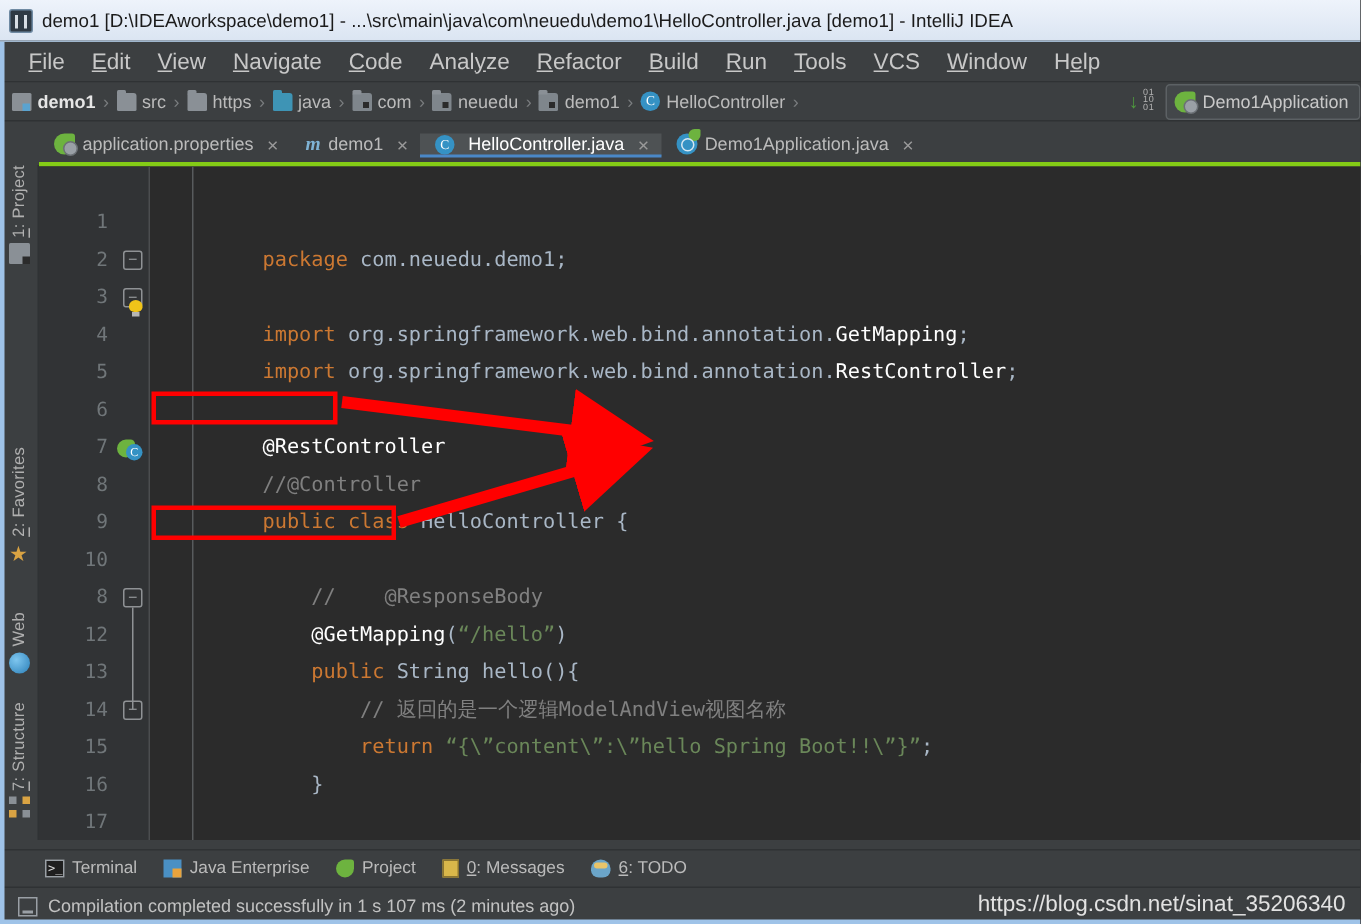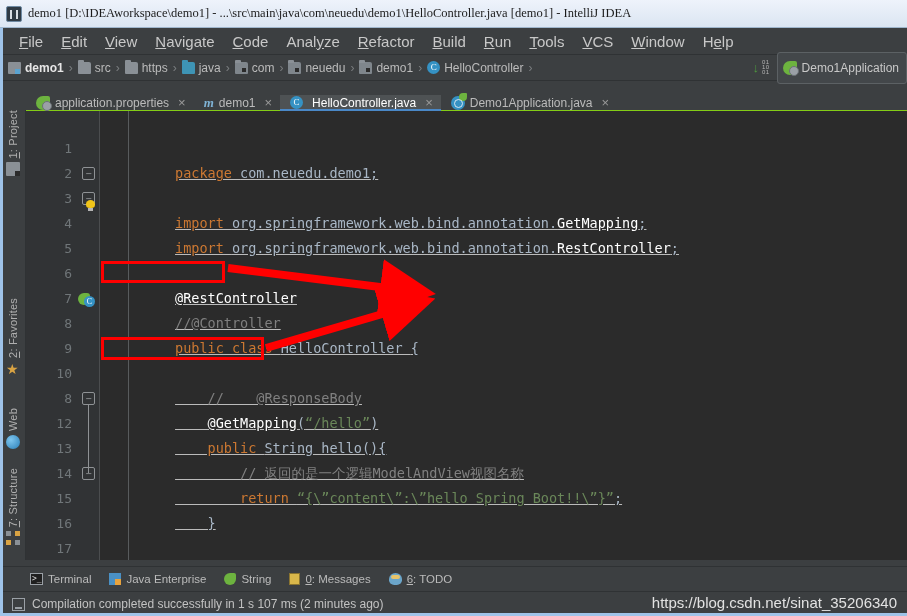--- a/index.html
+++ b/index.html
@@ -20,21 +20,21 @@
   .tb-icon {
     width: 16px; height: 16px; margin-right: 6px; flex: none;
     background: #2f3a44; border: 1px solid #6f8aa3; border-radius: 2px;
     position: relative;
   }
   .tb-icon::before, .tb-icon::after {
     content: ""; position: absolute; background: #d8dee4;
   }
   .tb-icon::before { left: 3px; top: 3px; width: 2px; height: 9px; }
   .tb-icon::after { left: 9px; top: 3px; width: 2px; height: 9px; }
-  .tb-title { white-space: nowrap; font-family: Liberation Serif, serif; }
+  .tb-title { white-space: nowrap; }
 
   
   .menubar {
     height: 27px; background: #3c3f41; border-bottom: 1px solid #2f3234;
     display: flex; align-items: center; padding-left: 10px; gap: 0px;
   }
   .menu-item {
     font-size: 15px; color: #c8c8c8; padding: 2px 9px; white-space: nowrap;
   }
   .menu-item .mn { text-decoration: underline; }
@@ -67,21 +67,21 @@
   .ic-class {
     width: 13px; height: 13px; border-radius: 50%; background: #3592c4;
     color: #ffffff; font-size: 9px; line-height: 13px; text-align: center;
     font-family: "Liberation Serif", serif; margin-right: 4px; flex: none;
   }
   .nav-right { margin-left: auto; display: flex; align-items: center; padding-right: 0px; }
   .ic-download { color: #4e9a3e; font-size: 13px; margin-right: 3px; }
   .binary { font-size: 6px; line-height: 5px; color: #b4b4b4; margin-right: 7px; letter-spacing: .5px;}
   .runconfig {
     display: flex; align-items: center; gap: 5px; border: 1px solid #5c6164;
-    border-radius: 3px; padding: 1px 7px 1px 5px; height: 32px; font-size: 12px;
+    border-radius: 3px; padding: 1px 7px 1px 5px; height: 24px; font-size: 12px;
     color: #c8c8c8; background: #43474a;
   }
   .ic-spring {
     width: 14px; height: 14px; flex: none; border-radius: 50% 2px 50% 50%;
     background: #6db33f; position: relative;
   }
   .ic-spring::after {
     content: ""; position: absolute; right: -2px; bottom: -1px; width: 8px; height: 8px;
     border-radius: 50%; background: #9aa0a6; border: 1px solid #6b7075;
   }
@@ -106,22 +106,22 @@
   .ico-struct { width: 14px; height: 14px; position: relative; }
   .ico-struct i { position: absolute; width: 5px; height: 5px; background: #d9a343; }
   .ico-struct i:nth-child(1){ left:0; top:0; background:#8a9096;}
   .ico-struct i:nth-child(2){ right:0; top:0;}
   .ico-struct i:nth-child(3){ left:0; bottom:0;}
   .ico-struct i:nth-child(4){ right:0; bottom:0; background:#8a9096;}
 
   
   .tabbar {
     position: absolute; left: 26px; top: 84px; right: 0; height: 27px;
-    background: #3c3f41; display: flex; align-items: flex-end;
-    border-bottom: 1px solid #84cc16;
+    background: #3c3f41; display: flex; align-items: center;
+    border-bottom: 3px solid #84cc16;
   }
   .tab {
     display: flex; align-items: center; gap: 5px; padding: 0 8px 0 10px;
     font-size: 12px; color: #bbbbbb; white-space: nowrap; position: relative;
   }
   .tab.active { background: #4e5254; color: #ffffff; }
   .tab.active::after {
     content: ""; position: absolute; left: 0; right: 0; bottom: -1px;
     height: 2px; background: #4a88c7;
   }
@@ -169,21 +169,21 @@
   }
   .row {
     position: relative; height: 25px; line-height: 25px;
     font-family: "DejaVu Sans Mono", monospace; font-size: 13.5px; white-space: pre;
   }
   .lineno {
     position: absolute; right: 100%; width: 74px; text-align: right;
     padding-right: 28px; color: #707679; font-size: 13px;
     font-family: "DejaVu Sans Mono", monospace;
   }
-  .code { padding-left: 10px; text-decoration: underline; }
+  .code { padding-left: 10px; }
   .kw   { color: #cc7832; }
   .txt  { color: #a9b7c6; }
   .ann  { color: #ffffff; }
   .str  { color: #6a8759; }
   .cmt  { color: #808080; }
   .sem  { color: #a9b7c6; }
 
   .fold {
     position: absolute; left: 56px; width: 13px; height: 13px; top: 6px;
     border: 1px solid #8f9295; color: #8f9295; font-size: 10px; line-height: 11px;
@@ -495,21 +495,21 @@
     <div class="bb-item">
       <span class="ic-term">&gt;_</span>
       <span>Terminal</span>
     </div>
     <div class="bb-item">
       <span class="ic-jee"></span>
       <span>Java Enterprise</span>
     </div>
     <div class="bb-item">
       <span class="ic-leaf"></span>
-      <span>String</span>
+      <span>Project</span>
     </div>
     <div class="bb-item">
       <span class="ic-msg"></span>
       <span><span class="mn">0</span>: Messages</span>
     </div>
     <div class="bb-item">
       <span class="ic-todo"></span>
       <span><span class="mn">6</span>: TODO</span>
     </div>
   </div>

